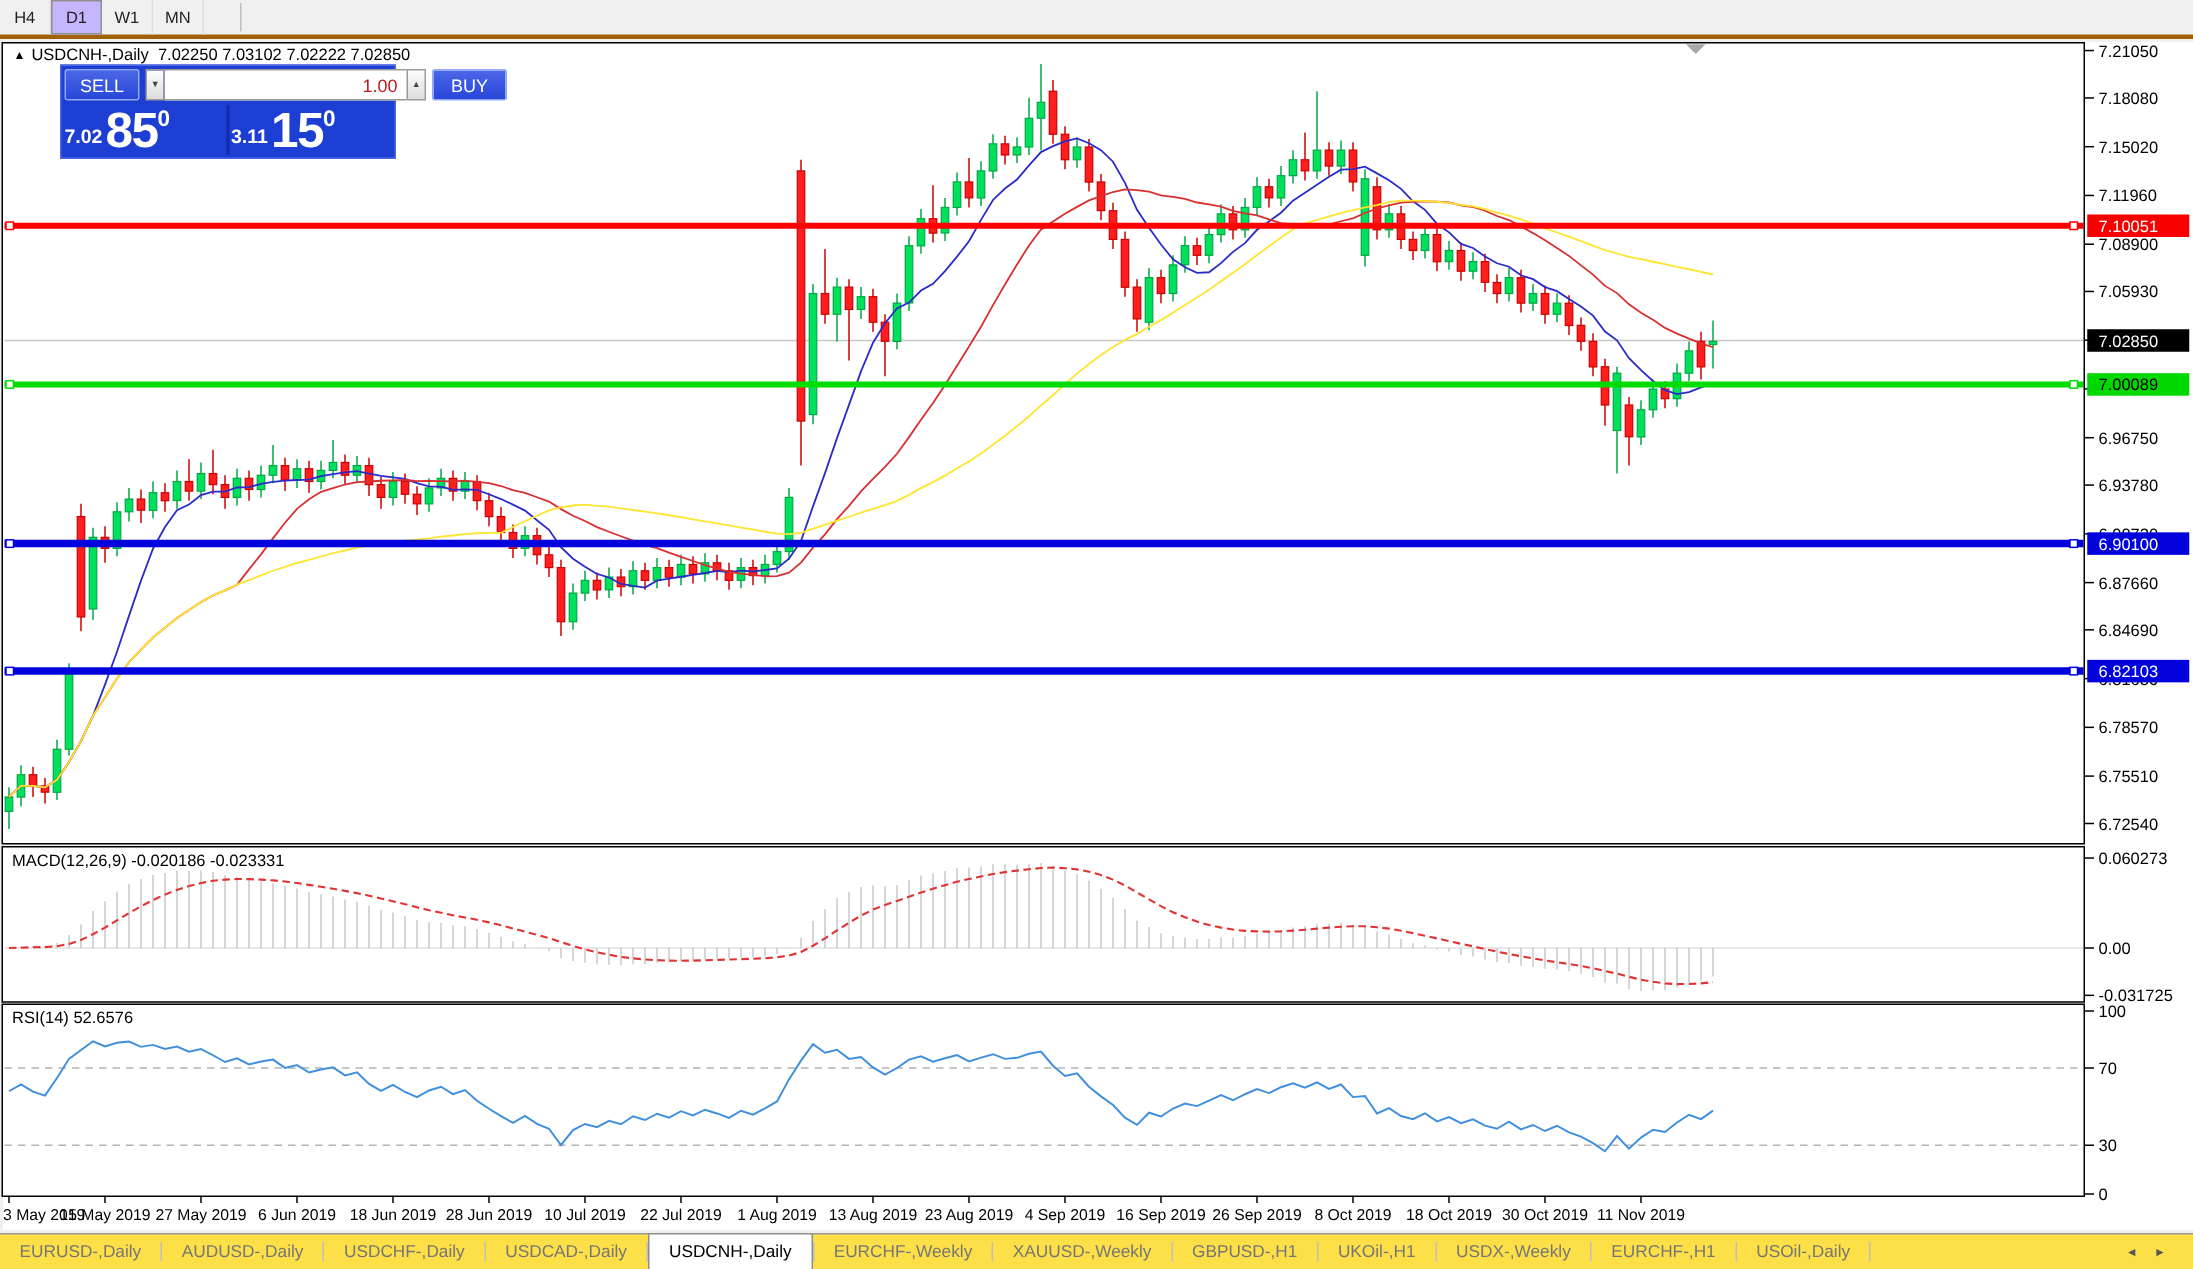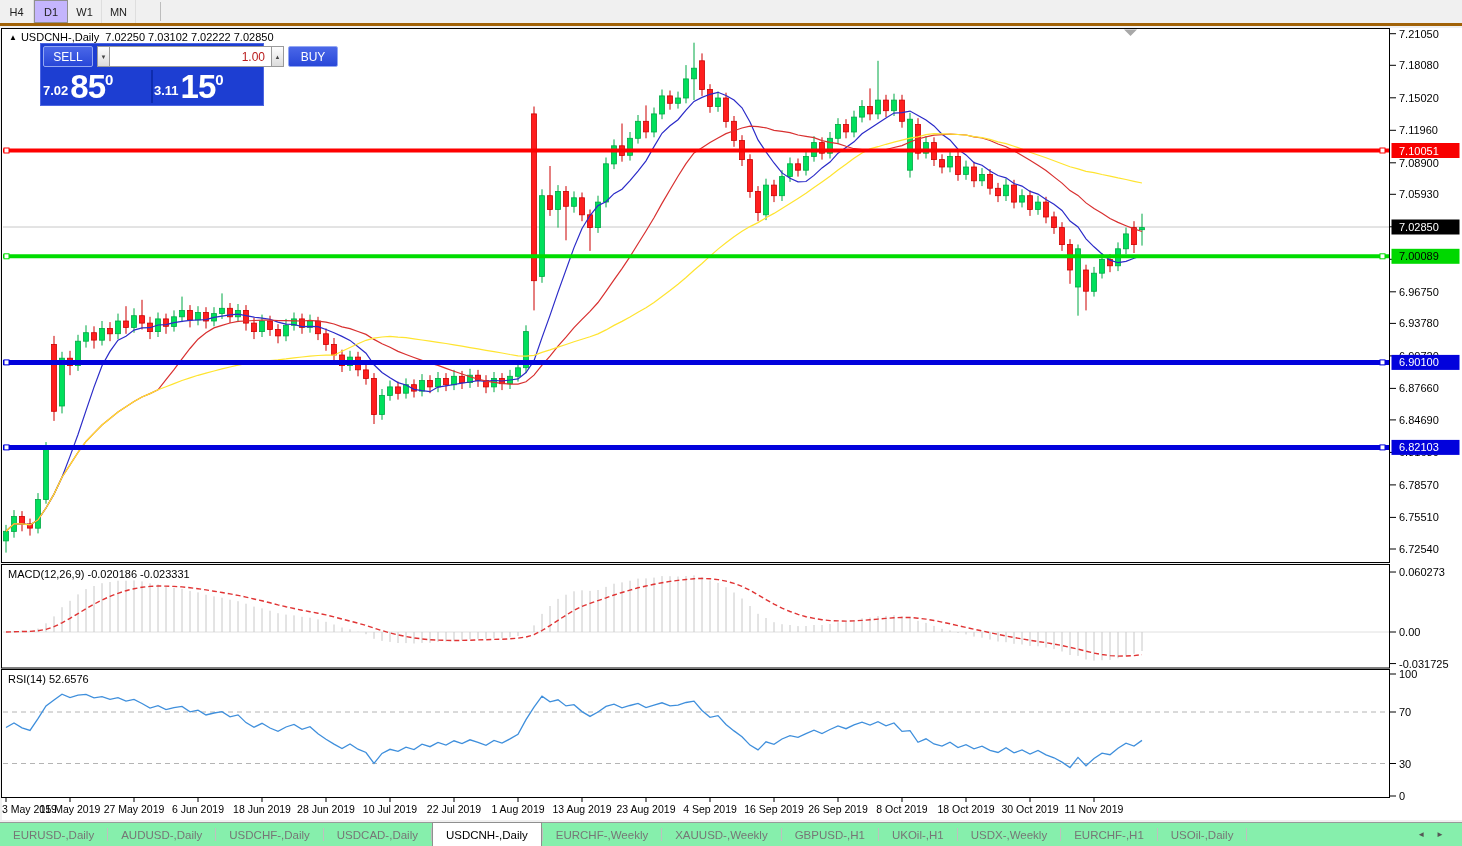--- a/index.html
+++ b/index.html
@@ -30,21 +30,21 @@
   .vol-btn{width:13px;display:flex;align-items:center;justify-content:center;background:linear-gradient(#fdfdfd,#dcdcdc);border:1px solid #9a9a9a;color:#444;font-size:6px;box-sizing:border-box;}
   .vol-input{flex:1;border:1px solid #9a9a9a;border-left:none;border-right:none;text-align:right;font-size:12px;padding:0 6px 0 0;font-family:"Liberation Sans",sans-serif;color:#b91c1c;box-sizing:border-box;}
   .tp-prices{display:flex;margin-top:3px;height:33px;}
   .tp-cell{flex:1;display:flex;align-items:flex-start;justify-content:flex-start;color:#fff;padding-top:1px;}
   .tp-cell .sm{font-size:13px;font-weight:700;margin-top:12px;margin-right:2px;}
   .tp-cell .big{font-size:33px;font-weight:600;line-height:31px;letter-spacing:-1px;}
   .tp-cell .sup{font-size:15px;font-weight:700;margin-top:0px;}
   .tp-div{width:2px;background:#0e2cae;margin:0 1px;}
 
   
-  #tab-bar{position:absolute;left:0;right:0;bottom:0;height:23px;background:#86efac;border-top:1px solid #999;display:flex;align-items:stretch;z-index:6;font-size:11.5px;color:#767676;}
+  #tab-bar{position:absolute;left:0;right:0;bottom:0;height:23px;background:#fde047;border-top:1px solid #999;display:flex;align-items:stretch;z-index:6;font-size:11.5px;color:#767676;}
   .tab{display:flex;align-items:center;padding:0 13px;white-space:nowrap;cursor:default;box-sizing:border-box;}
   .tab.active{background:#fff;border:1px solid #8f8f8f;border-bottom:none;color:#000;margin-top:-1px;}
   .tab-sep{width:1px;height:13px;background:#bfbfbf;align-self:center;}
   .tab-arrows{margin-left:auto;display:flex;align-items:center;gap:11px;padding-right:18px;color:#555;font-size:8px;}
 </style>
 </head>
 <body>
 <div id="app">
 
   <div id="toolbar">

